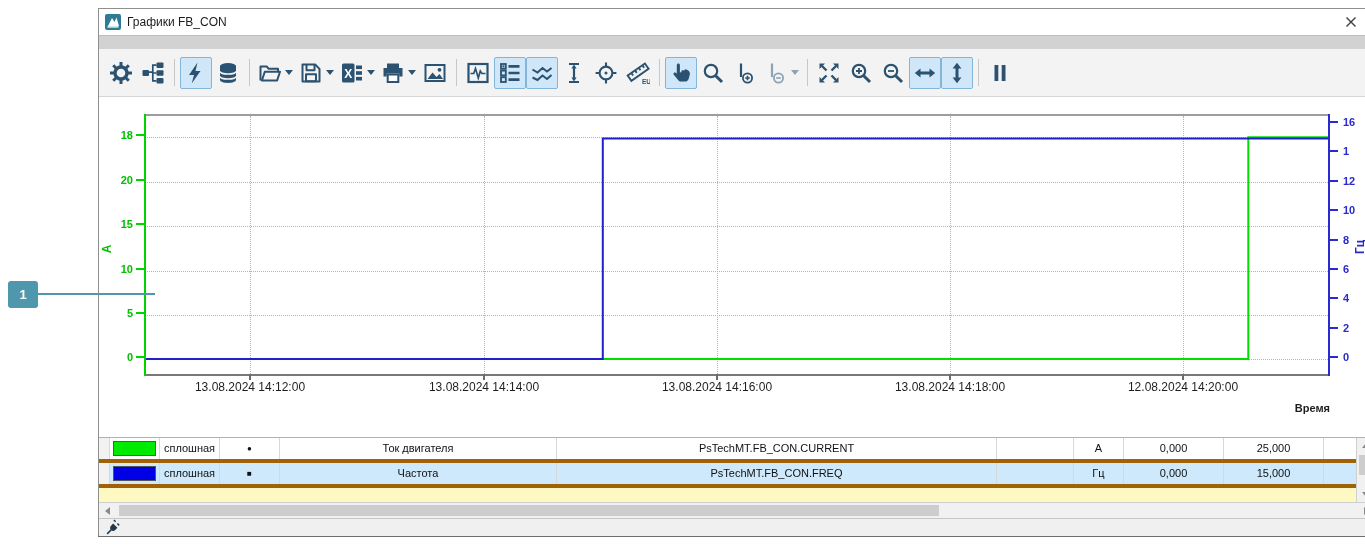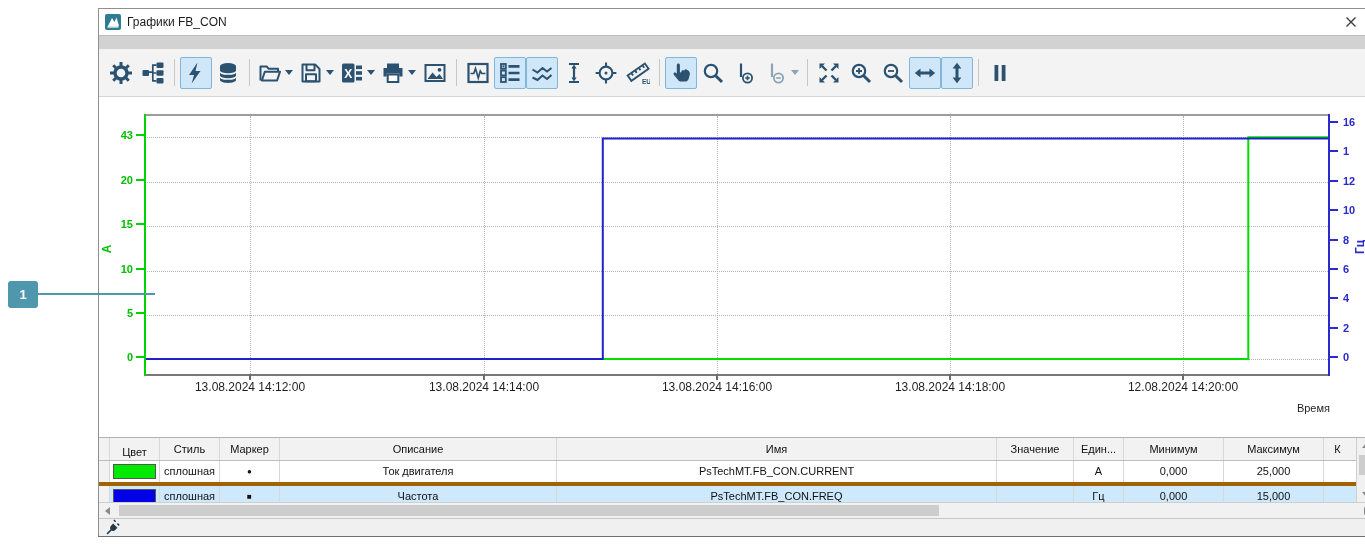--- a/index.html
+++ b/index.html
@@ -32,21 +32,21 @@
   .hgrid{position:absolute;left:0;width:1186px;height:0;border-top:1px dotted #b4b4b4;z-index:1;}
   .vgrid{position:absolute;top:0;height:258px;width:0;border-left:1px dotted #b4b4b4;z-index:1;}
   .ytickL{position:absolute;width:34px;text-align:right;font-size:11px;font-weight:bold;color:#00c000;line-height:14px;}
   .ydashL{position:absolute;width:8px;height:2px;background:#00d400;left:37px;}
   .ytickR{position:absolute;left:1244px;width:30px;text-align:left;font-size:11px;font-weight:bold;color:#2a2ace;line-height:14px;}
   .ydashR{position:absolute;width:8px;height:2px;background:#2a2ace;left:1231px;}
   .xdash{position:absolute;width:2px;height:6px;background:#6c6c6c;top:277px;}
   .xtick{position:absolute;top:283px;transform:translateX(-50%);font-size:12px;color:#1e1e1e;white-space:nowrap;}
   .ylabL{position:absolute;left:4px;top:145px;font-size:12px;font-weight:bold;color:#00c000;transform:rotate(-90deg);}
   .ylabR{position:absolute;left:1254px;top:143px;font-size:12px;font-weight:bold;color:#2a2ace;transform:rotate(-90deg);}
-  .xlab{position:absolute;top:305px;left:1155px;width:76px;text-align:right;font-size:11px;color:#1e1e1e;}
+  .xlab{position:absolute;top:305px;left:1155px;width:76px;text-align:right;font-size:11px;color:#1e1e1e;font-weight:bold;}
   #plot-svg{position:absolute;inset:0;z-index:2;}
   
   .table{height:64px;border-top:1px solid #b2b2b2;display:flex;flex:0 0 auto;font-size:11px;color:#111;}
   .cols{display:flex;flex-direction:column;flex:1 1 auto;overflow:hidden;}
   .trow{display:flex;height:21px;line-height:21px;border-bottom:4px solid #a16207;background:#fff;}
   .trow.head{height:22px;line-height:22px;background:#f2f2f2;border-bottom:1px solid #bdbdbd;}
   .trow.sel{background:#cde9fb;}
   .tc{box-sizing:border-box;border-right:1px solid #d8d8d8;text-align:center;overflow:hidden;white-space:nowrap;flex:0 0 auto;}
   .c-rh{width:11px;background:#f2f2f2;}
   .c-col{width:50px;padding:3px;}
@@ -354,21 +354,21 @@
     </div>
     <div class="axisL"></div>
     <div class="axisR"></div>
 
     <div class="ydashL" style="top:37px"></div>
     <div class="ydashL" style="top:82px"></div>
     <div class="ydashL" style="top:126px"></div>
     <div class="ydashL" style="top:171px"></div>
     <div class="ydashL" style="top:215px"></div>
     <div class="ydashL" style="top:259px"></div>
-    <div class="ytickL" style="top:31px">43</div>
+    <div class="ytickL" style="top:31px">18</div>
     <div class="ytickL" style="top:76px">20</div>
     <div class="ytickL" style="top:120px">15</div>
     <div class="ytickL" style="top:165px">10</div>
     <div class="ytickL" style="top:209px">5</div>
     <div class="ytickL" style="top:253px">0</div>
     <div class="ylabL">А</div>
 
     <div class="ydashR" style="top:24px"></div>
     <div class="ydashR" style="top:53px"></div>
     <div class="ydashR" style="top:83px"></div>
@@ -397,33 +397,20 @@
     <div class="xtick" style="left:151px">13.08.2024 14:12:00</div>
     <div class="xtick" style="left:385px">13.08.2024 14:14:00</div>
     <div class="xtick" style="left:618px">13.08.2024 14:16:00</div>
     <div class="xtick" style="left:851px">13.08.2024 14:18:00</div>
     <div class="xtick" style="left:1084px">12.08.2024 14:20:00</div>
     <div class="xlab">Время</div>
   </div>
 
   <div class="table">
     <div class="cols">
-      <div class="trow head">
-        <div class="tc c-rh"></div>
-        <div class="tc c-col">Цвет</div>
-        <div class="tc c-sty">Стиль</div>
-        <div class="tc c-mrk" style="font-size:11px">Маркер</div>
-        <div class="tc c-des">Описание</div>
-        <div class="tc c-nam">Имя</div>
-        <div class="tc c-val">Значение</div>
-        <div class="tc c-uni">Един...</div>
-        <div class="tc c-min">Минимум</div>
-        <div class="tc c-max">Максимум</div>
-        <div class="tc c-k">К</div>
-      </div>
       <div class="trow">
         <div class="tc c-rh"></div>
         <div class="tc c-col">
             <div class="swatch" style="background: rgb(0, 234, 0);"></div>
           </div>
         <div class="tc c-sty">сплошная</div>
         <div class="tc c-mrk">●</div>
         <div class="tc c-des">Ток двигателя</div>
         <div class="tc c-nam">PsTechMT.FB_CON.CURRENT</div>
         <div class="tc c-val"></div>

